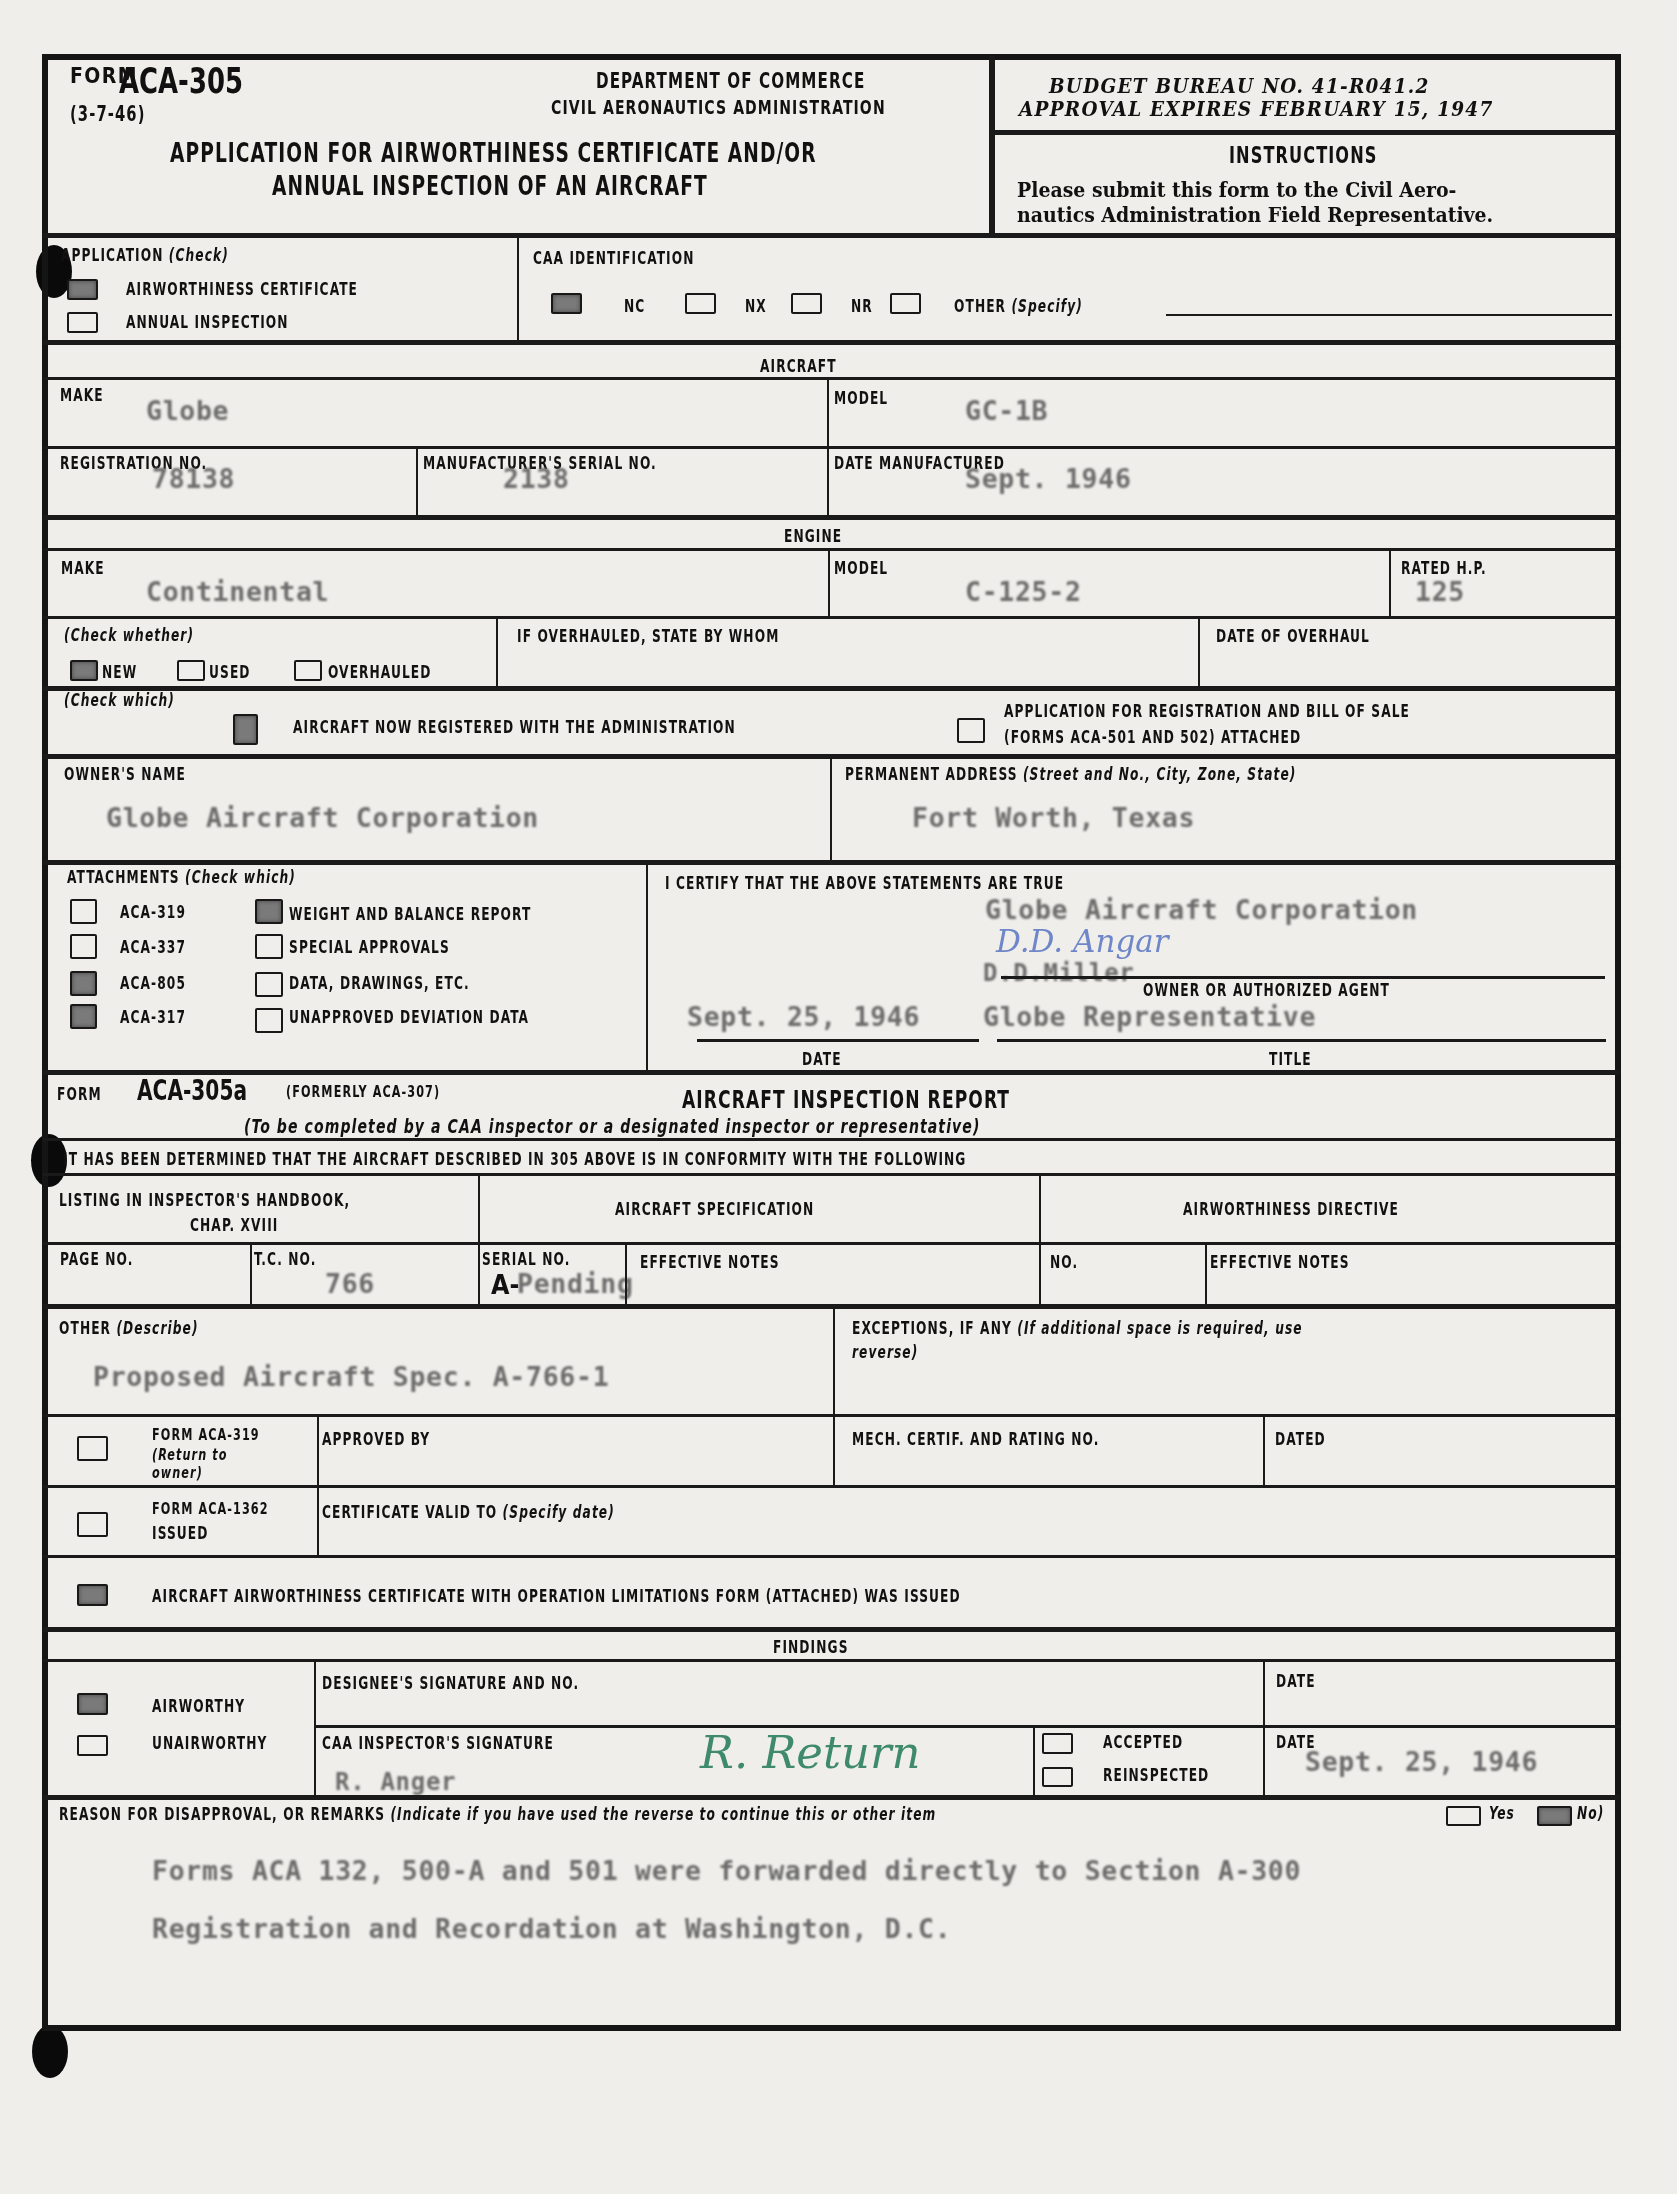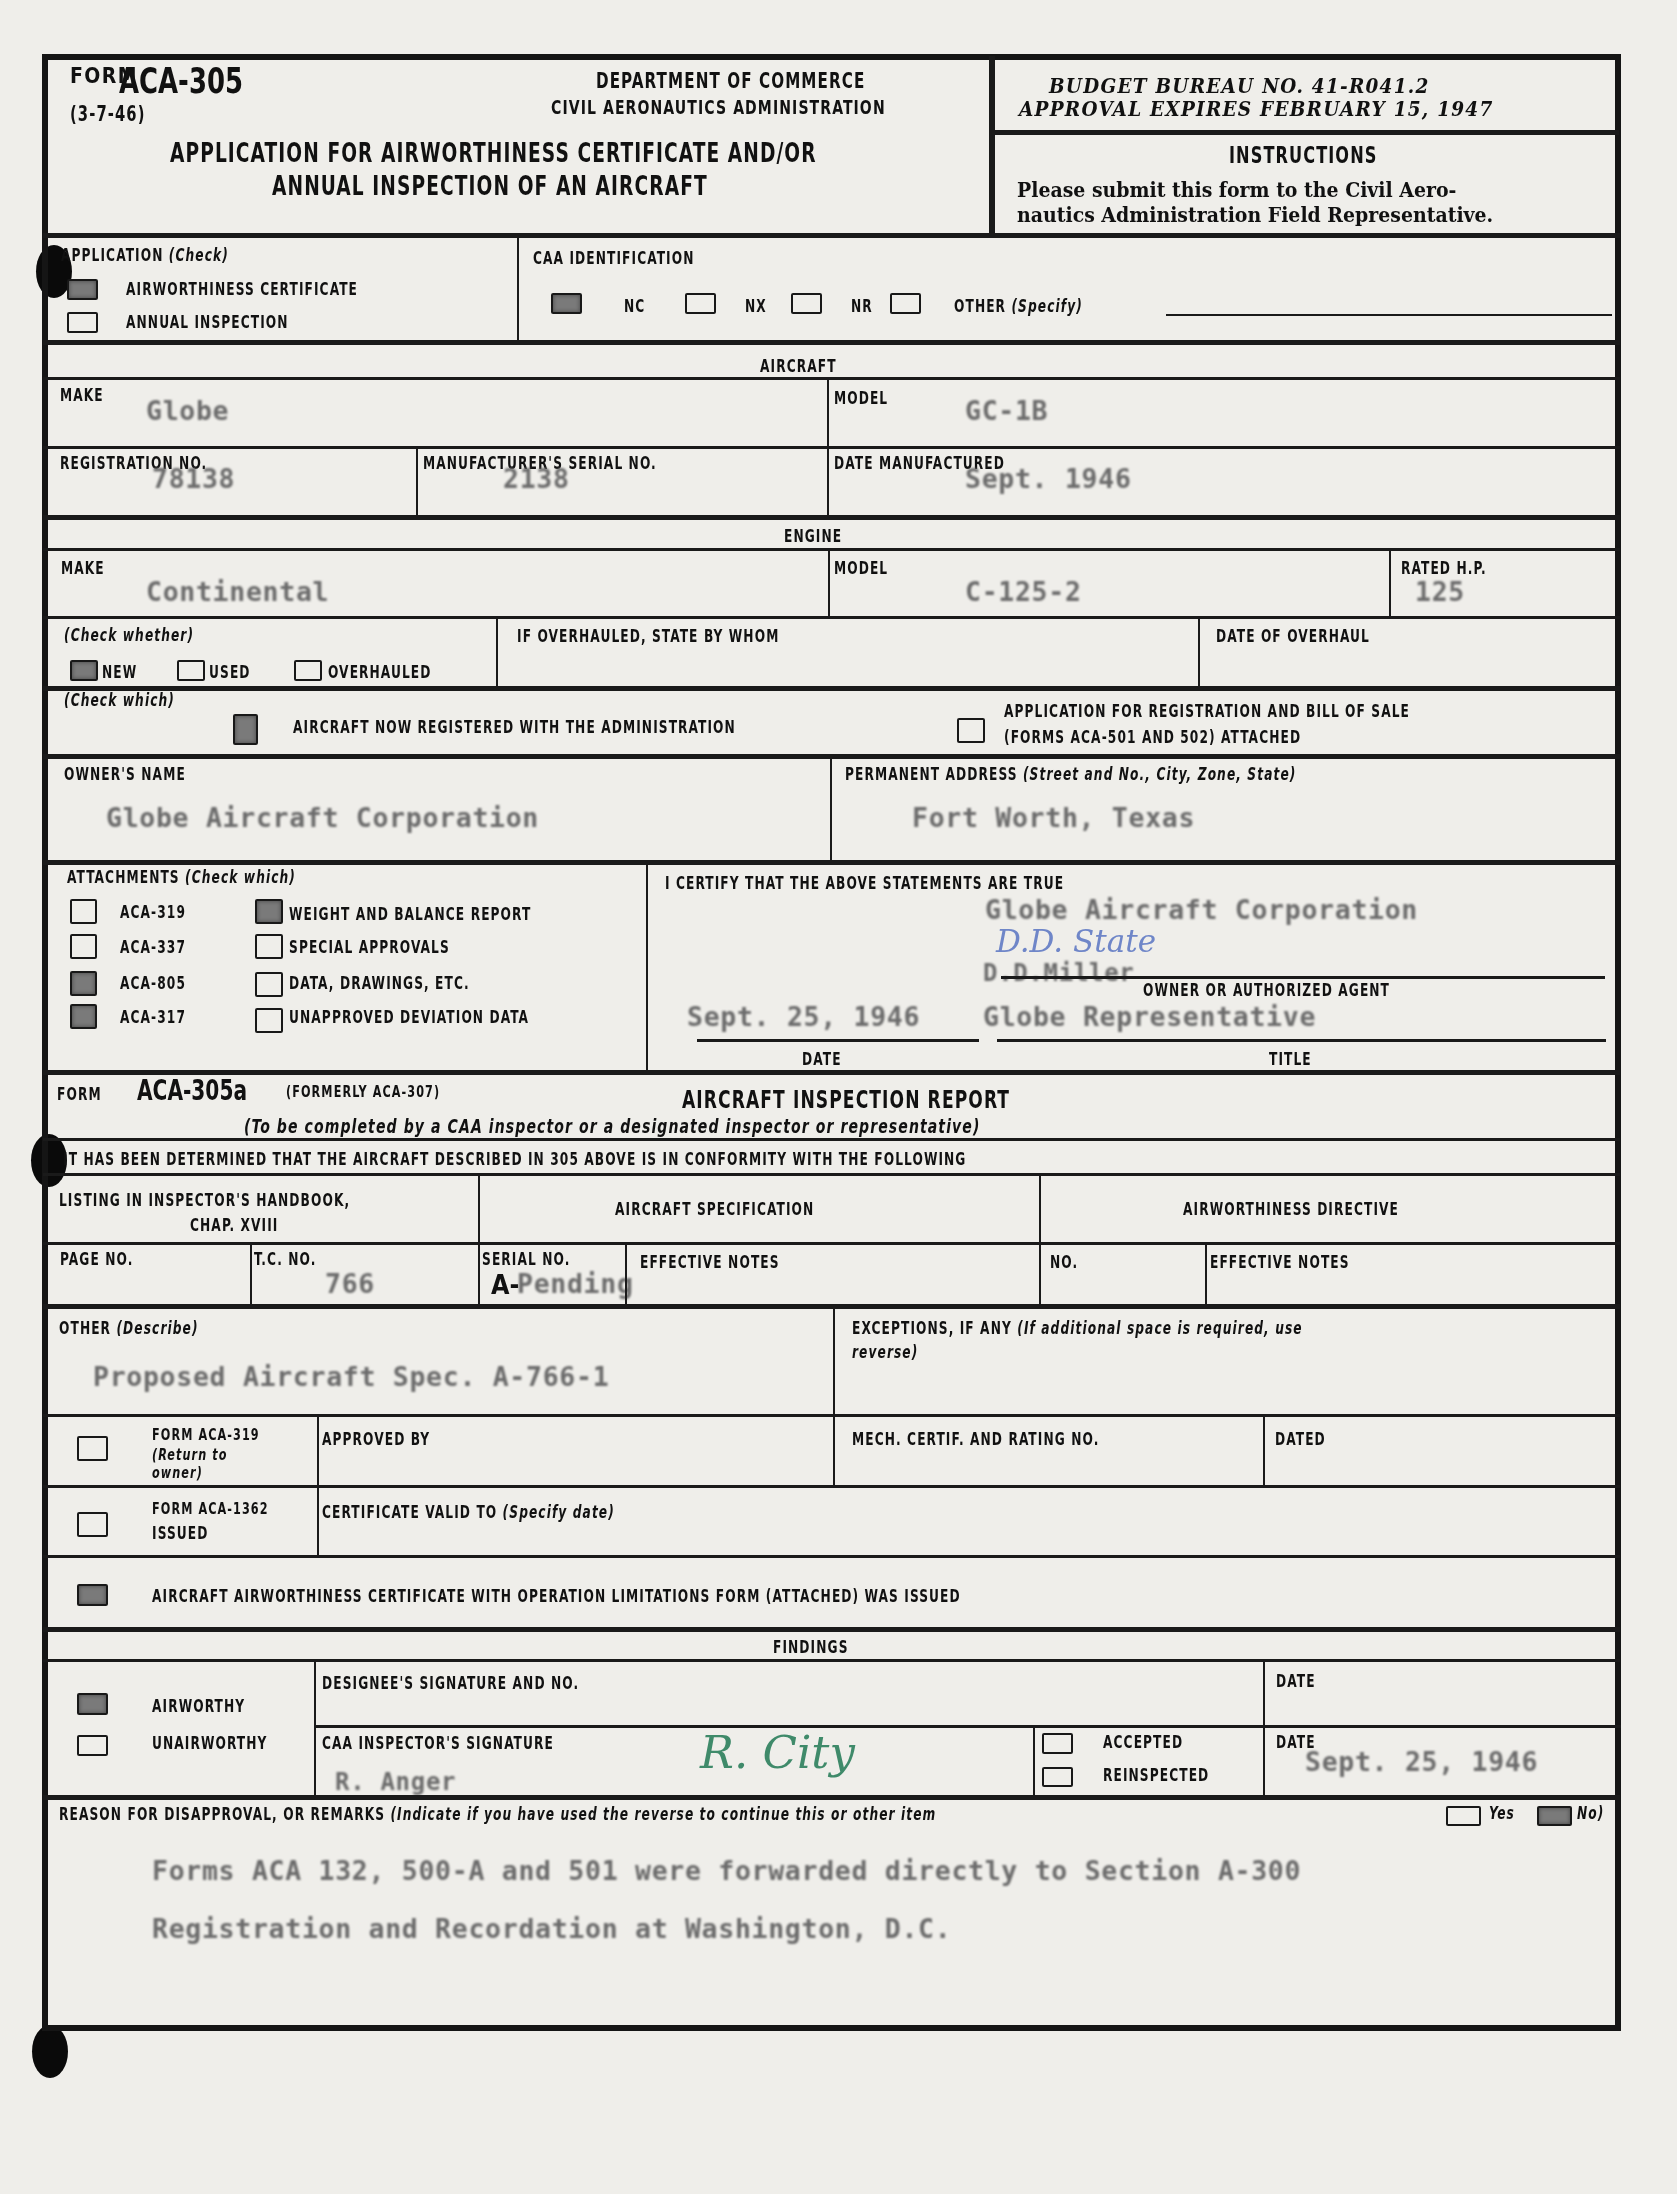--- a/index.html
+++ b/index.html
@@ -145,21 +145,21 @@
 <div class="lbl" style="left:289px;top:937px;">SPECIAL APPROVALS</div>
 <div class="chk" style="left:255px;top:972px;width:28px;height:25px;"></div>
 <div class="lbl" style="left:289px;top:973px;">DATA, DRAWINGS, ETC.</div>
 <div class="chk" style="left:255px;top:1008px;width:28px;height:25px;"></div>
 <div class="lbl" style="left:289px;top:1007px;">UNAPPROVED DEVIATION DATA</div>
 
 <div class="vl" style="left:646px;top:860px;height:211px;"></div>
 
 <div class="lbl" style="left:665px;top:873px;">I CERTIFY THAT THE ABOVE STATEMENTS ARE TRUE</div>
 <div class="typed" style="left:985px;top:894px;">Globe Aircraft Corporation</div>
-<div class="sig" style="left:996px;top:923px;font-size:31px;color:#6f86c8;">D.D. State</div>
+<div class="sig" style="left:996px;top:923px;font-size:31px;color:#6f86c8;">D.D. Angar</div>
 <div class="typed" style="left:983px;top:959px;font-size:24px;">D.D.Miller</div>
 <div class="hl" style="left:1001px;top:976px;width:604px;height:2.8px;"></div>
 <div class="lbl" style="left:1143px;top:980px;">OWNER OR AUTHORIZED AGENT</div>
 <div class="typed" style="left:687px;top:1001px;">Sept. 25, 1946</div>
 <div class="typed" style="left:983px;top:1001px;">Globe Representative</div>
 <div class="hl" style="left:697px;top:1039px;width:282px;height:2.8px;"></div>
 <div class="hl" style="left:997px;top:1039px;width:609px;height:2.8px;"></div>
 <div class="lbl" style="left:802px;top:1049px;">DATE</div>
 <div class="lbl" style="left:1269px;top:1049px;">TITLE</div>
 
@@ -230,21 +230,21 @@
 <div class="chk on" style="left:77px;top:1693px;width:31px;height:22px;"></div>
 <div class="lbl" style="left:152px;top:1696px;">AIRWORTHY</div>
 <div class="chk" style="left:77px;top:1735px;width:31px;height:21px;"></div>
 <div class="lbl" style="left:152px;top:1733px;">UNAIRWORTHY</div>
 <div class="vl" style="left:314px;top:1659px;height:137px;"></div>
 <div class="lbl" style="left:322px;top:1673px;">DESIGNEE'S SIGNATURE AND NO.</div>
 <div class="vl" style="left:1263px;top:1659px;height:137px;"></div>
 <div class="lbl" style="left:1276px;top:1671px;">DATE</div>
 <div class="hl" style="left:314px;top:1725px;width:1307px;"></div>
 <div class="lbl" style="left:322px;top:1733px;">CAA INSPECTOR'S SIGNATURE</div>
-<div class="sig" style="left:700px;top:1726px;font-size:45px;color:#3f8a6a;">R. City</div>
+<div class="sig" style="left:700px;top:1726px;font-size:45px;color:#3f8a6a;">R. Return</div>
 <div class="typed" style="left:335px;top:1768px;font-size:24px;">R. Anger</div>
 <div class="vl" style="left:1033px;top:1725px;height:71px;"></div>
 <div class="chk" style="left:1042px;top:1733px;width:31px;height:21px;"></div>
 <div class="lbl" style="left:1103px;top:1732px;">ACCEPTED</div>
 <div class="chk" style="left:1042px;top:1767px;width:31px;height:19.5px;"></div>
 <div class="lbl" style="left:1103px;top:1765px;">REINSPECTED</div>
 <div class="lbl" style="left:1276px;top:1732px;">DATE</div>
 <div class="typed" style="left:1305px;top:1746px;">Sept. 25, 1946</div>
 <div class="hl thick" style="left:43px;top:1795px;width:1577px;"></div>
 

